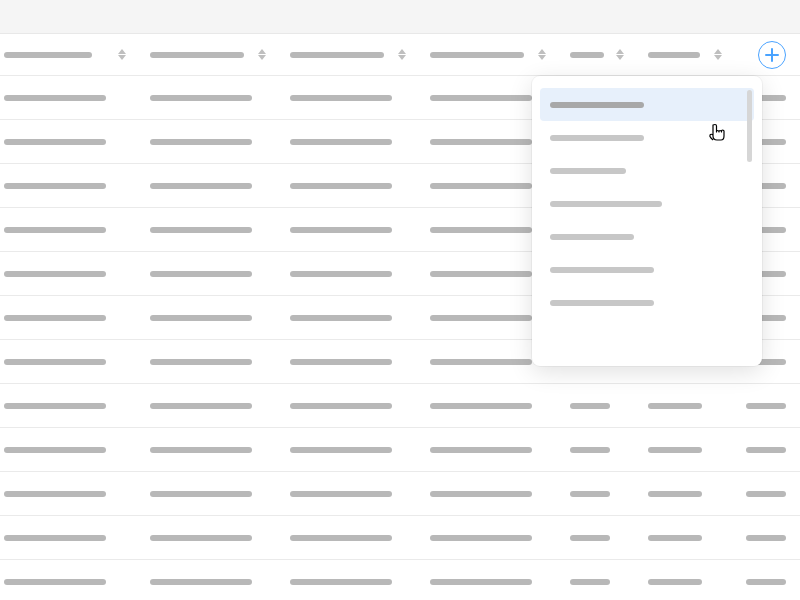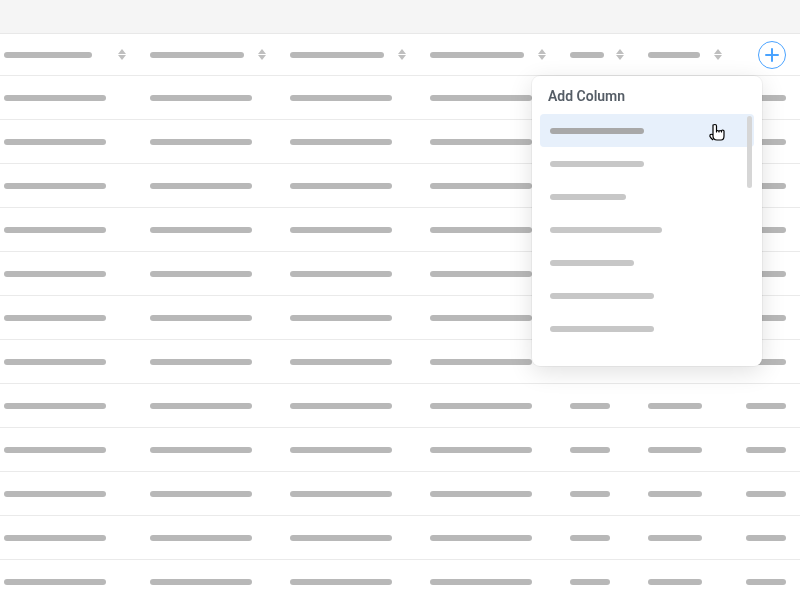--- a/index.html
+++ b/index.html
@@ -478,21 +478,20 @@
           <span class="bar" style="width: 54px;"></span>
         </div>
         <div class="td c6">
           <span class="bar" style="width: 40px;"></span>
         </div>
       </div>
     </div>
 </div>
 
 <div class="popup">
-  <div class="popup-title">Add Column</div>
   <div class="popup-list">
     <div id="popup-items">
         <div class="popup-item highlight">
           <span class="bar" style="width: 94px;"></span>
         </div>
         <div class="popup-item">
           <span class="bar" style="width: 94px;"></span>
         </div>
         <div class="popup-item">
           <span class="bar" style="width: 76px;"></span>

